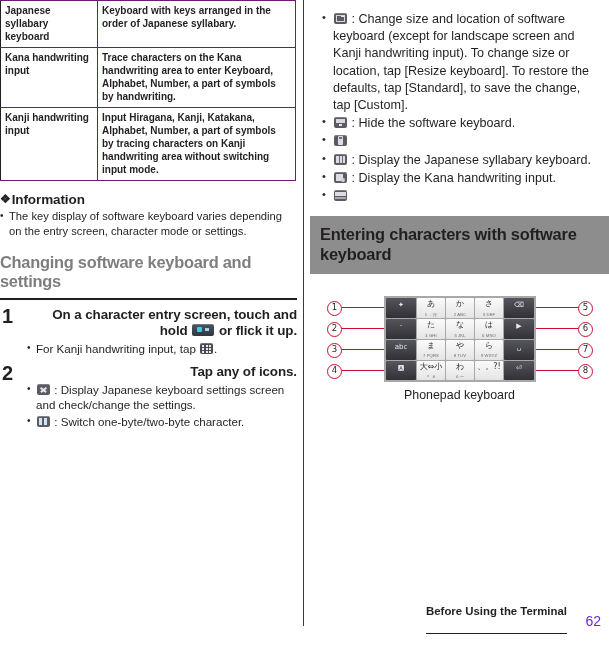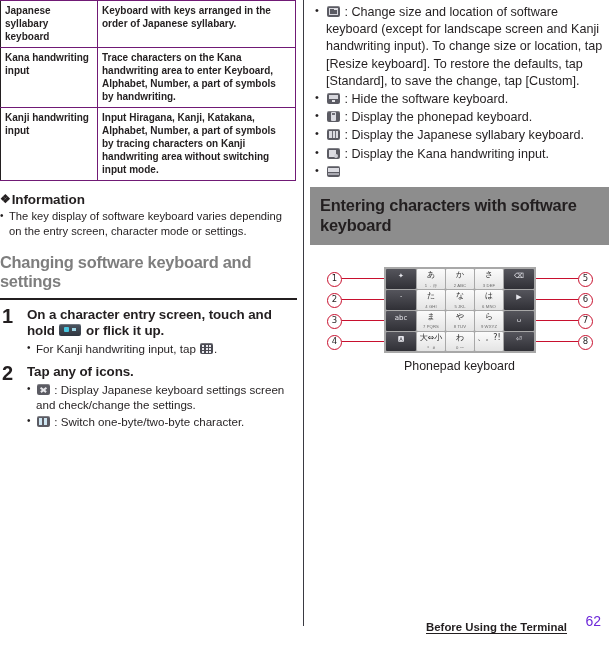--- a/index.html
+++ b/index.html
@@ -100,25 +100,26 @@
     padding-left:27px;
   }
   .step-num{
     position:absolute;left:2px;top:-1px;
     font-size:20px;font-weight:bold;line-height:1;
     color:#231f20;
   }
   .step-title{
     font-size:13.4px;font-weight:bold;line-height:1.25;
     letter-spacing:-0.1px;
+    text-align:right;
   }
   .step ul.plain > li{font-size:11.6px;line-height:1.36;margin-top:1px;}
 
   
-  ul.rbullets{list-style:none;margin:4px;padding:0;}
+  ul.rbullets{list-style:none;margin:11px;padding:0;}
   ul.rbullets > li{
     position:relative;
     padding-left:12px;
     font-size:12.6px;
     line-height:1.365;
     margin-bottom:1px;
   }
   ul.rbullets > li:before{
     content:"\2022";
     position:absolute;left:1px;top:-1px;
@@ -257,21 +258,21 @@
 
   
   .footer{
     position:absolute;left:0;right:0;bottom:6px;
     height:30px;
   }
   .footer-title{
     position:absolute;right:42px;bottom:8px;
     font-size:11.4px;font-weight:bold;
     border-bottom:1.6px solid #231f20;
-    padding-bottom:0;
+    padding-bottom:16px;
     color:#231f20;
   }
   .footer-page{
     position:absolute;right:8px;bottom:13px;
     font-size:14px;color:#6d28d9;
   }
 </style>
 </head>
 <body>
 
@@ -347,21 +348,20 @@
         <span class="ico resize"><i class="a"></i><i class="b"></i></span>
         <span>: Change size and location of software keyboard (except for landscape screen and Kanji handwriting input).</span>
         <span>To change size or location, tap [Resize keyboard]. To restore the defaults, tap [Standard], to save the change, tap [Custom].</span>
       </li>
       <li>
         <span class="ico hide"><i class="a"></i><i class="b"></i></span>
         <span>: Hide the software keyboard.</span>
       </li>
       <li>
         <span class="ico phonepad"><i class="a"></i><i class="b"></i></span>
-        <span>: Display the phonepad keyboard.</span>
       </li>
       <li>
         <span class="ico grid"><i class="a"></i><i class="b"></i><i class="c"></i></span>
         <span>: Display the Japanese syllabary keyboard.</span>
       </li>
       <li>
         <span class="ico kana"><i class="a"></i><i class="b"></i></span>
         <span>: Display the Kana handwriting input.</span>
       </li>
       <li>

